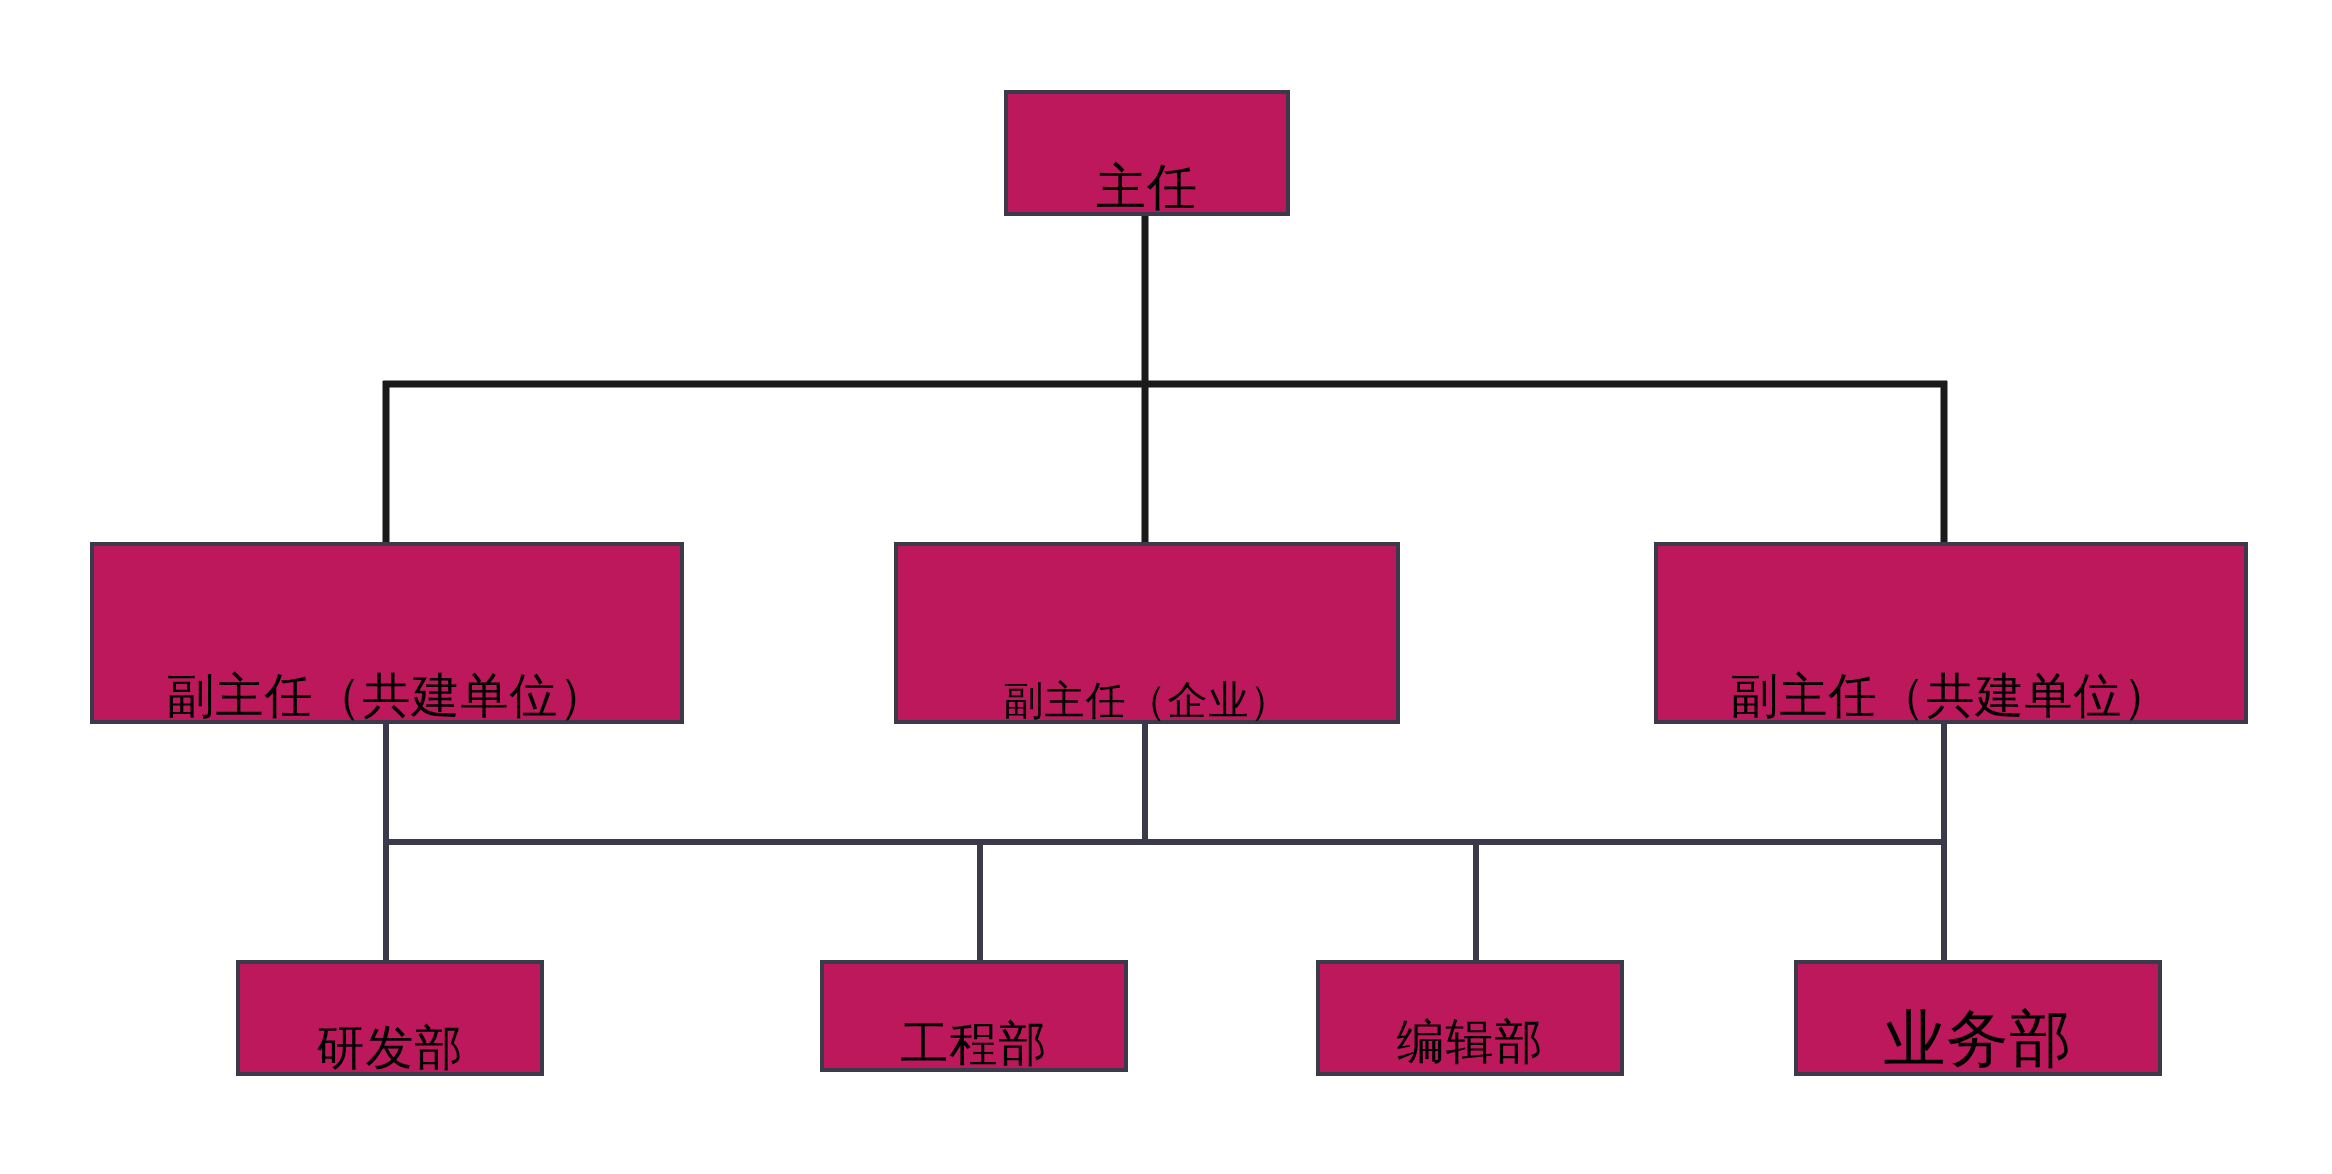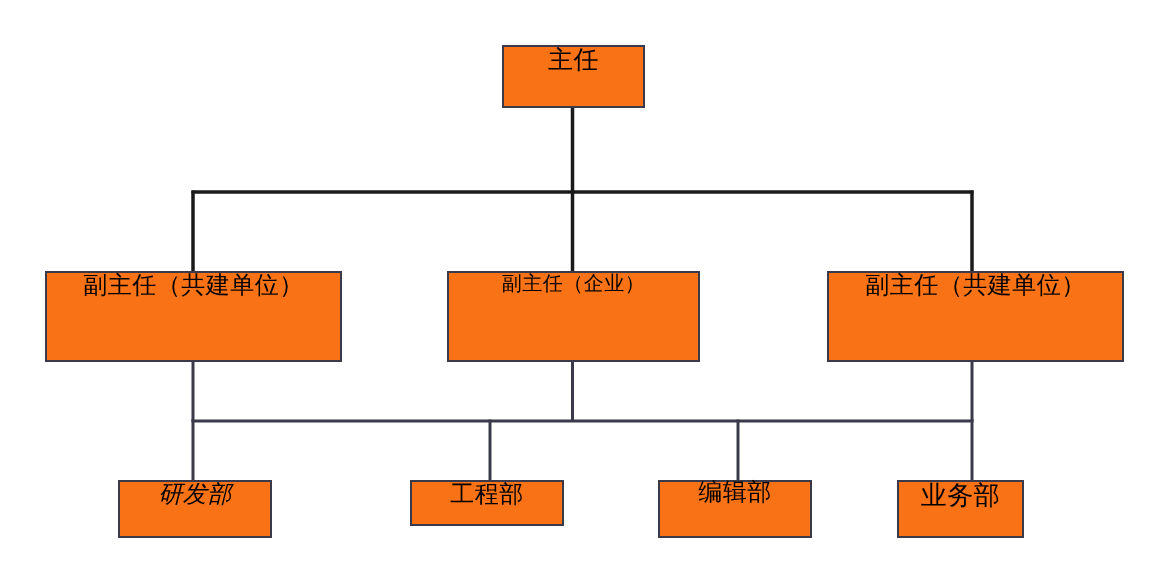--- a/index.html
+++ b/index.html
@@ -20,24 +20,24 @@
   #connector-layer {
     position: absolute;
     left: 0;
     top: 0;
     width: 1166px;
     height: 587px;
   }
   .node-box {
     position: absolute;
     box-sizing: border-box;
-    background: #f97316;
+    background: #be185d;
     border: 2px solid #3a3a4a;
     display: flex;
-    align-items: flex-start;
+    align-items: flex-end;
     justify-content: center;
     color: #000000;
     white-space: nowrap;
     z-index: 2;
   }
   .node-label {
     display: block;
     line-height: 1;
     letter-spacing: 0.5px;
   }
@@ -71,43 +71,42 @@
     height: 91px;
     font-size: 24px;
   }
   
   #node-dept-rd {
     left: 118px;
     top: 480px;
     width: 154px;
     height: 58px;
     font-size: 24px;
-    font-style: italic;
   }
   #node-dept-eng {
     left: 410px;
     top: 480px;
     width: 154px;
-    height: 46px;
+    height: 56px;
     font-size: 24px;
   }
   #node-dept-edit {
     left: 658px;
     top: 480px;
     width: 154px;
     height: 58px;
     font-size: 24px;
     font-family: Liberation Mono, monospace;
   }
   #node-dept-biz {
     left: 897px;
     top: 480px;
-    width: 127px;
+    width: 184px;
     height: 58px;
-    font-size: 26px;
+    font-size: 31px;
   }
 </style>
 </head>
 <body>
 
 <div id="chart-root">
 
   <svg id="connector-layer" viewBox="0 0 1166 587" xmlns="http://www.w3.org/2000/svg">
     <g stroke="#1a1a1a" stroke-width="3.5" fill="none" stroke-linecap="butt">
 

